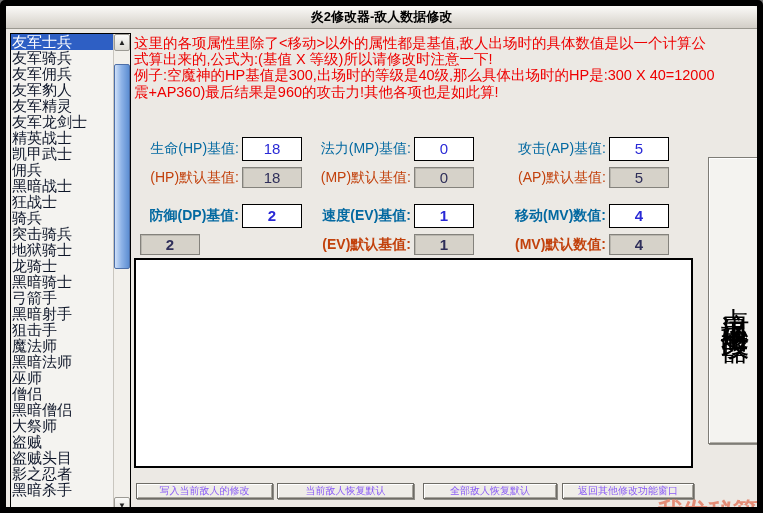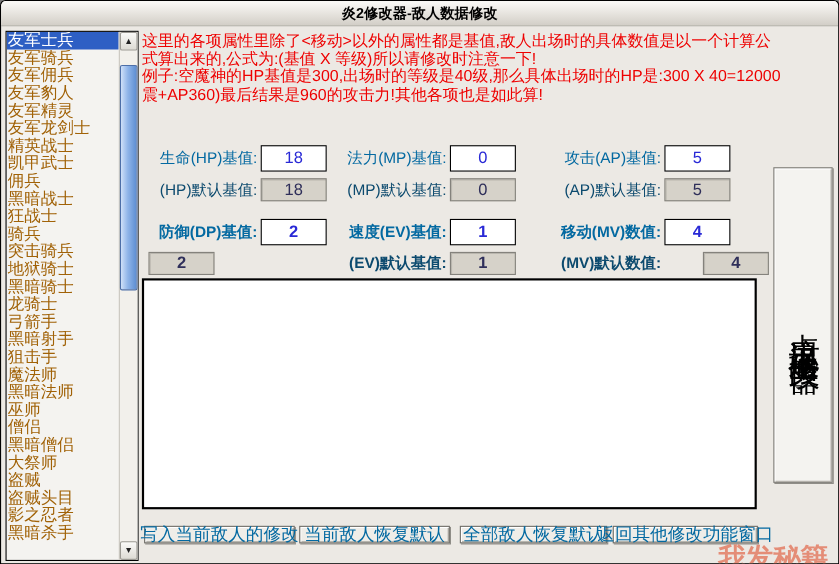--- a/index.html
+++ b/index.html
@@ -1,35 +1,35 @@
 <!DOCTYPE html>
 <html><head>
 <meta charset="utf-8">
 <style>
   html,body{margin:0;padding:0;background:#777;}
   *{box-sizing:border-box;font-family:"Liberation Sans","DejaVu Sans",sans-serif;}
   .window{
     position:relative;width:763px;height:513px;margin:0 auto;
-    background:#ECE9E4;border:1px solid #000000;border-radius:5px 5px 0 0;
+    background:#ECE9E4;border:6px solid #000000;border-radius:5px 5px 0 0;
     overflow:hidden;
   }
   .titlebar{
     height:23px;background:linear-gradient(#FBFAF8,#E3E0DA 60%,#D2CEC7);
     border-bottom:1px solid #9A9890;border-radius:4px 4px 0 0;
     display:flex;align-items:center;justify-content:center;
     font-size:13px;font-weight:bold;color:#000;
   }
   
   .listbox{
     position:absolute;left:4px;top:27px;width:121px;height:482px;
     background:#F4F3F0;border:1px solid #000;display:flex;
   }
   .list-items{flex:1 1 auto;overflow:hidden;}
   .list-item{
-    height:16px;line-height:16px;font-size:15px;color:#a16207;
+    height:16px;line-height:16px;font-size:15px;color:#0f172a;
     white-space:nowrap;overflow:hidden;padding-left:1px;cursor:default;
   }
   .list-item.selected{background:#2E5FC4;color:#FFFFFF;}
   .scrollbar{
     width:17px;flex:0 0 17px;position:relative;
     background:#F2F0EB;border-left:1px solid #C9C6BF;
   }
   .sb-btn{
     position:absolute;left:0;width:16px;height:17px;
     background:linear-gradient(#FAFAF8,#DDDBD4);
@@ -49,21 +49,21 @@
     color:#EE0000;font-size:14.5px;line-height:16.2px;
   }
   .instructions div{white-space:nowrap;}
   
   .stat-group{position:absolute;left:0;top:0;width:700px;height:56px;}
   .stat-cell{position:absolute;display:flex;align-items:center;}
   .stat-label{
     display:inline-block;width:102px;text-align:right;font-size:14px;
     color:#0369a1;white-space:nowrap;
   }
-  .stat-label.default{color:#0c4a6e;}
+  .stat-label.default{color:#c2410c;}
   .stat-input{
     display:inline-block;width:60px;height:24px;line-height:22px;margin-left:3px;
     background:#FFF;border:1px solid #000;color:#2929D6;
     text-align:center;font-size:15px;
   }
   .stat-default{
     display:inline-block;width:60px;height:21px;line-height:19px;margin-left:3px;
     background:#D6D2C9;border:1px solid #84827C;
     box-shadow:inset 1px 1px 0 #B9B6AE;color:#2F2F5A;
     text-align:center;font-size:15px;
@@ -71,21 +71,21 @@
   
   .bigbox{
     position:absolute;left:128px;top:252px;width:559px;height:210px;
     background:#FFF;border:2px solid #000;
   }
   
   .btn{
     position:absolute;top:477px;height:16px;
     background:#EFEDE8;border:1px solid #6E6C66;
     box-shadow:inset 1px 1px 0 #FFF, inset -1px -1px 0 #A5A29B, 1px 1px 0 #8F8D87;
-    font-size:16px;color:#0369a1;display:flex;align-items:center;justify-content:center;
+    font-size:10px;color:#8b5cf6;display:flex;align-items:center;justify-content:center;
     white-space:nowrap;cursor:default;
   }
   
   .exit-btn{
     position:absolute;left:702px;top:151px;width:54px;height:287px;
     background:#F4F3F0;border:1px solid #7E7C76;
     box-shadow:inset 1px 1px 0 #FFF, inset -1px -1px 0 #B3B0A9, 1px 1px 0 #8F8D87;
     display:flex;align-items:center;justify-content:center;cursor:default;
   }
   .exit-text{
@@ -118,22 +118,22 @@
         <div class="list-item">友军精灵</div>
         <div class="list-item">友军龙剑士</div>
         <div class="list-item">精英战士</div>
         <div class="list-item">凯甲武士</div>
         <div class="list-item">佣兵</div>
         <div class="list-item">黑暗战士</div>
         <div class="list-item">狂战士</div>
         <div class="list-item">骑兵</div>
         <div class="list-item">突击骑兵</div>
         <div class="list-item">地狱骑士</div>
+        <div class="list-item">龙骑士</div>
         <div class="list-item">黑暗骑士</div>
-        <div class="list-item">龙骑士</div>
         <div class="list-item">弓箭手</div>
         <div class="list-item">黑暗射手</div>
         <div class="list-item">狙击手</div>
         <div class="list-item">魔法师</div>
         <div class="list-item">黑暗法师</div>
         <div class="list-item">巫师</div>
         <div class="list-item">僧侣</div>
         <div class="list-item">黑暗僧侣</div>
         <div class="list-item">大祭师</div>
         <div class="list-item">盗贼</div>
@@ -194,21 +194,21 @@
         <span class="stat-input">1</span>
       </div>
       <div class="stat-cell" style="left: 303px; top: 30px;">
         <span class="stat-label default">(EV)默认基值:</span>
         <span class="stat-default">1</span>
       </div>
       <div class="stat-cell" style="left: 498px; top: 0px;">
         <span class="stat-label">移动(MV)数值:</span>
         <span class="stat-input">4</span>
       </div>
-      <div class="stat-cell" style="left: 498px; top: 30px; gap: 35px;">
+      <div class="stat-cell" style="left: 498px; top: 30px;">
         <span class="stat-label default">(MV)默认数值:</span>
         <span class="stat-default">4</span>
       </div>
     </div>
 
   <div class="bigbox"></div>
 
   <div id="bottom-buttons">
       <div class="btn" style="left: 130px; width: 137px;">写入当前敌人的修改</div>
       <div class="btn" style="left: 271px; width: 137px;">当前敌人恢复默认</div>

